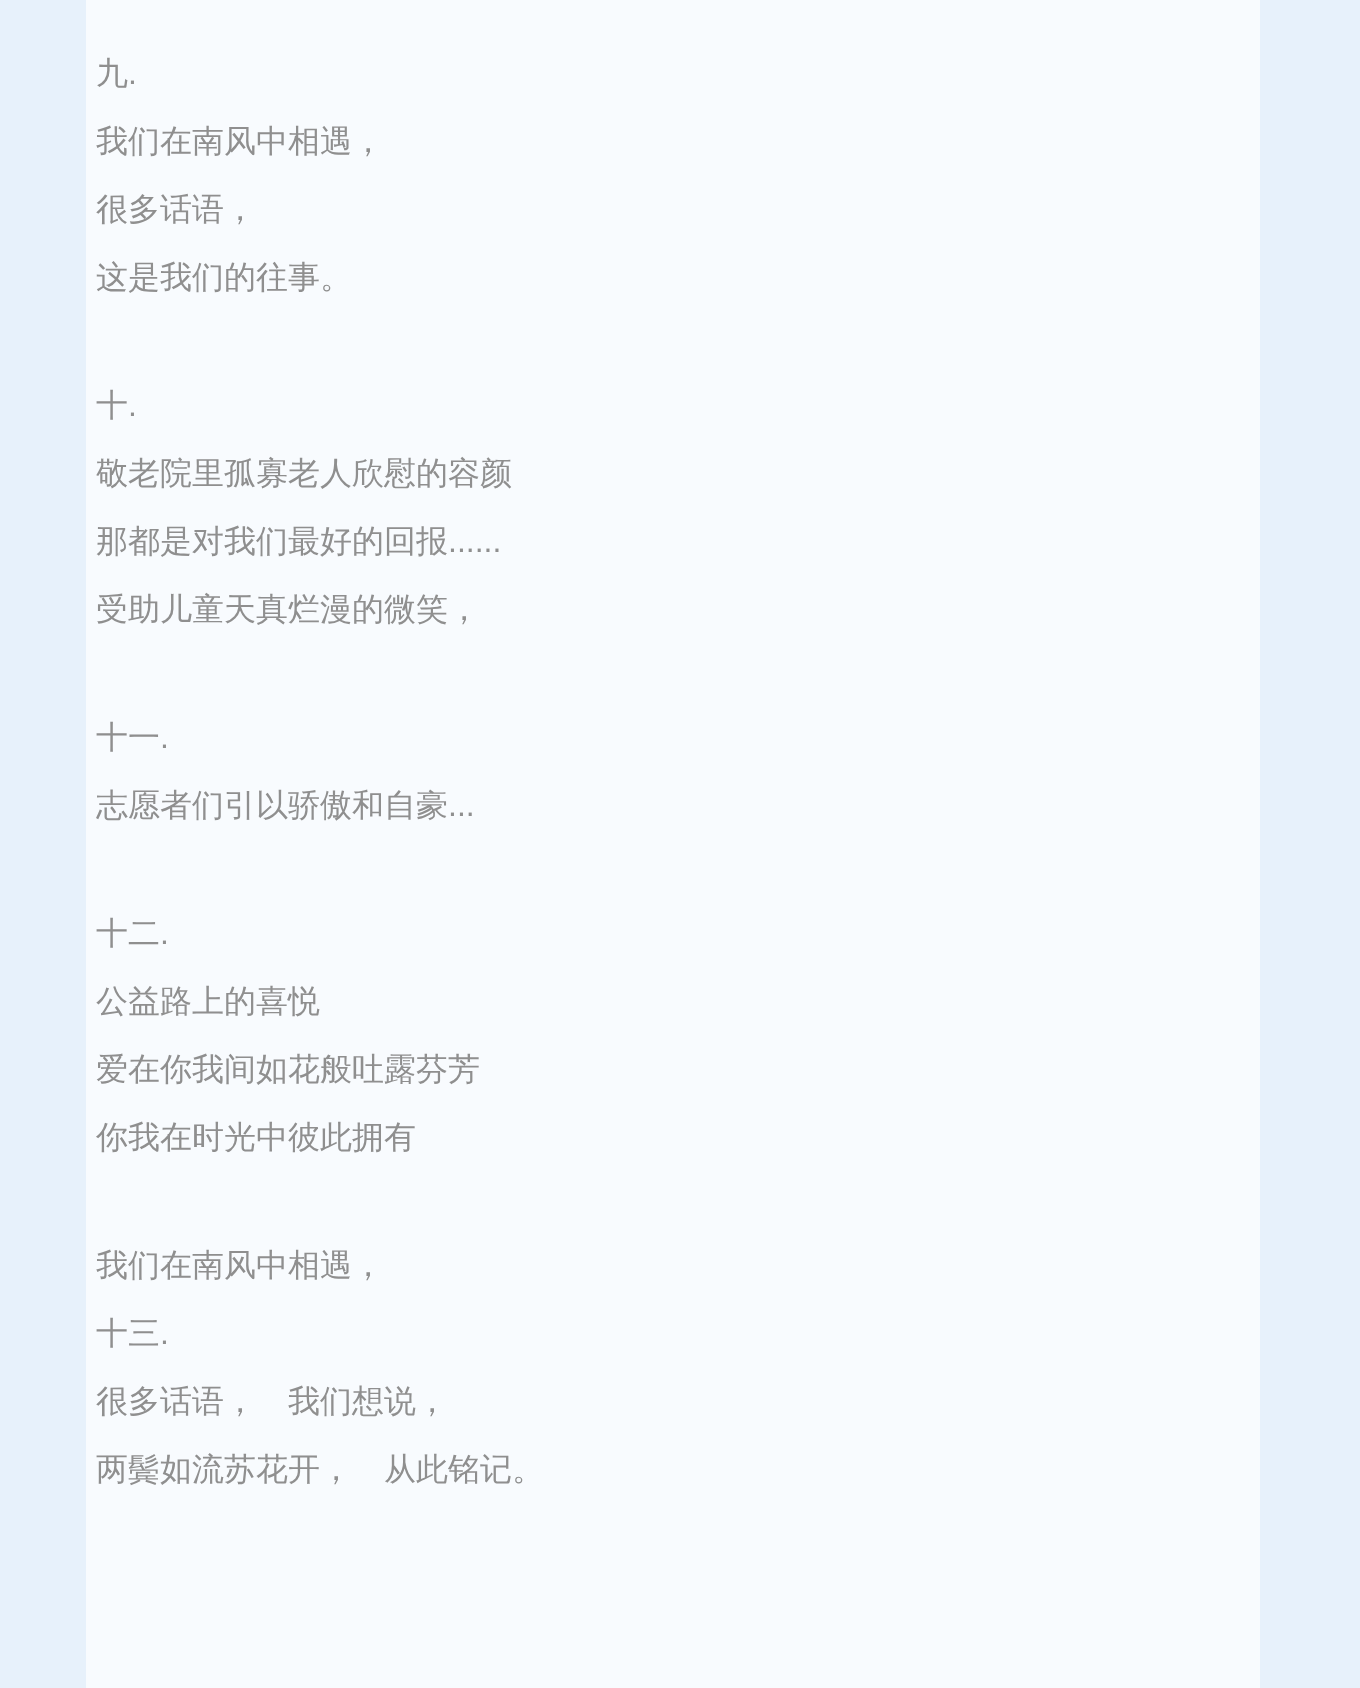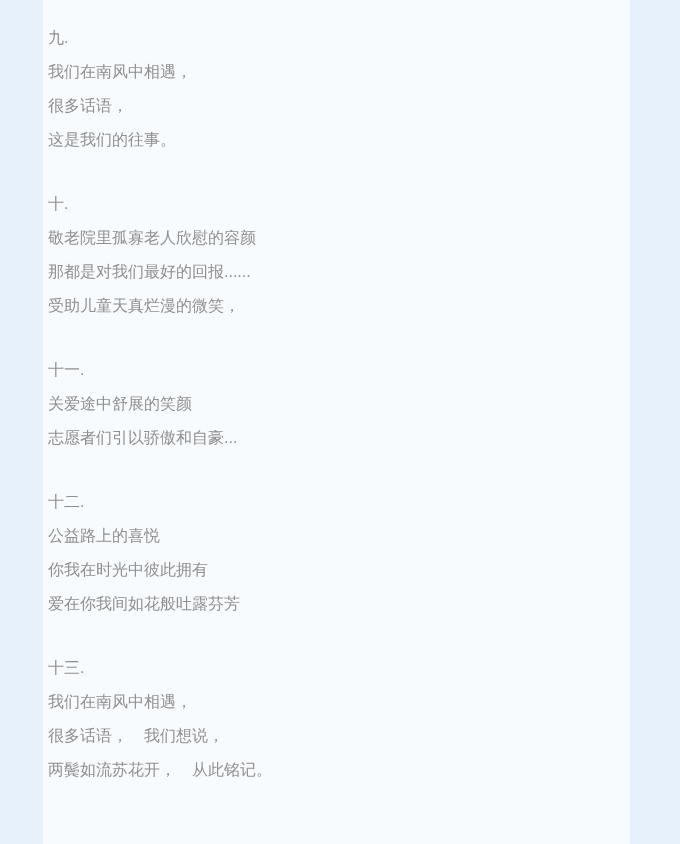--- a/index.html
+++ b/index.html
@@ -58,31 +58,30 @@
       <div class="spacer"></div>
       <section class="poem-section">
         <p class="line">十.</p>
         <p class="line">敬老院里孤寡老人欣慰的容颜</p>
         <p class="line">那都是对我们最好的回报......</p>
         <p class="line">受助儿童天真烂漫的微笑，</p>
       </section>
       <div class="spacer"></div>
       <section class="poem-section">
         <p class="line">十一.</p>
-        <p class="line">关爱途中舒展的笑颜</p>
         <p class="line">志愿者们引以骄傲和自豪...</p>
       </section>
       <div class="spacer"></div>
       <section class="poem-section">
         <p class="line">十二.</p>
         <p class="line">公益路上的喜悦</p>
+        <p class="line">爱在你我间如花般吐露芬芳</p>
         <p class="line">你我在时光中彼此拥有</p>
-        <p class="line">爱在你我间如花般吐露芬芳</p>
       </section>
       <div class="spacer"></div>
       <section class="poem-section">
+        <p class="line">我们在南风中相遇，</p>
         <p class="line">十三.</p>
-        <p class="line">我们在南风中相遇，</p>
         <p class="line">很多话语，　我们想说，</p>
         <p class="line">两鬓如流苏花开，　从此铭记。</p>
       </section>
     </div>
 </div>
 
 </body></html>

